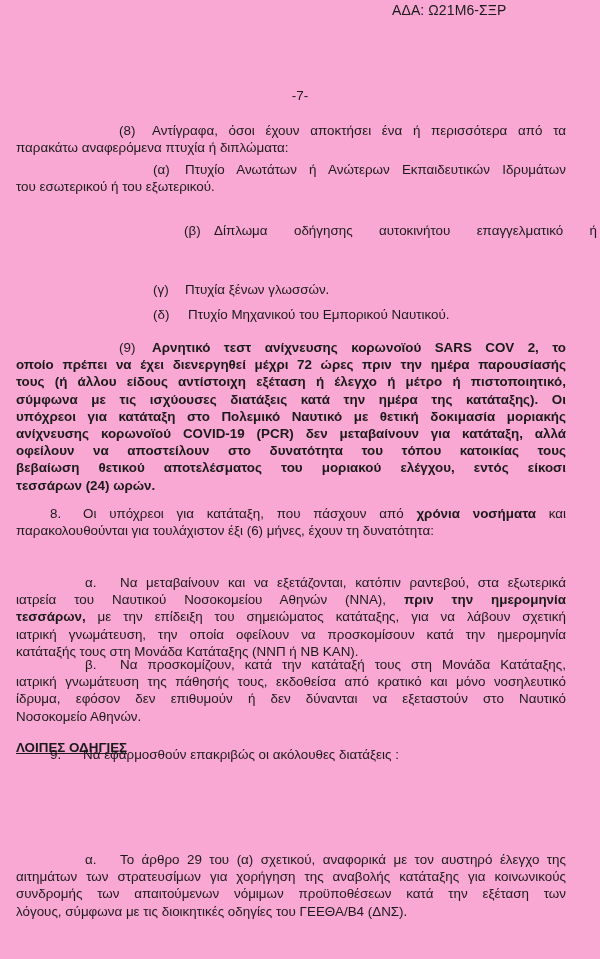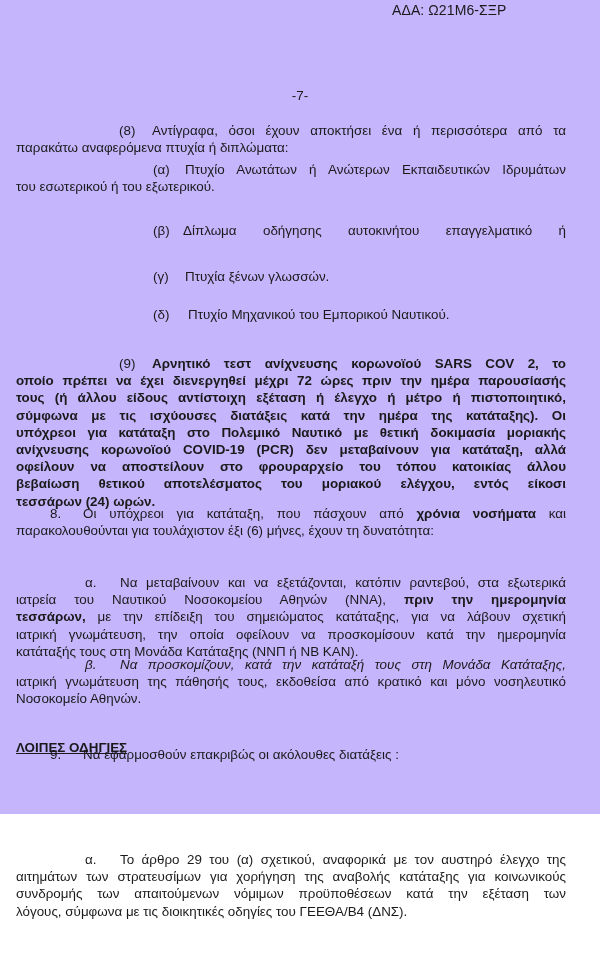--- a/index.html
+++ b/index.html
@@ -12,22 +12,22 @@
     height: 959px;
     position: relative;
     overflow: hidden;
     font-family: "Liberation Sans", sans-serif;
     color: #1a1a1a;
     font-size: 13.4px;
   }
   .page {
     position: absolute;
     left: 0; top: 0;
-    width: 600px; height: 814px;
-    background: #c4b5fd;
+    width: 600px; height: 959px;
+    background: #f9a8d4;
   }
   .ada {
     position: absolute;
     top: 2px;
     left: 392px;
     font-size: 14px;
     letter-spacing: 0.1px;
   }
   .page-num {
     position: absolute;
@@ -71,48 +71,48 @@
     <span class="line last">παρακάτω αναφερόμενα πτυχία ή διπλώματα:</span>
   </div>
 
   <div class="para" style="top:161px;">
     <span class="line" style="padding-left:137px;">
       <span class="label" style="width:32px;">(α)</span><span>Πτυχίο Ανωτάτων ή Ανώτερων Εκπαιδευτικών Ιδρυμάτων</span>
     </span>
     <span class="line last">του εσωτερικού ή του εξωτερικού.</span>
   </div>
 
-  <div class="para" style="top:222px;">
+  <div class="para" style="top:222px;margin-left:31px;">
     <span class="line" style="padding-left:137px;">
       <span class="label" style="width:30px;">(β)</span><span>Δίπλωμα οδήγησης αυτοκινήτου επαγγελματικό ή</span>
     </span>
   </div>
 
-  <div class="para" style="top:268px;">
+  <div class="para" style="top:281px;">
     <span class="line last" style="padding-left:137px;">
       <span class="label" style="width:32px;">(γ)</span><span>Πτυχία ξένων γλωσσών.</span>
     </span>
   </div>
 
   <div class="para" style="top:306px;">
     <span class="line last" style="padding-left:137px;">
       <span class="label" style="width:35px;">(δ)</span><span>Πτυχίο Μηχανικού του Εμπορικού Ναυτικού.</span>
     </span>
   </div>
 
-  <div class="para" style="top:355px;">
+  <div class="para" style="top:339px;">
     <span class="line" style="padding-left:103px;">
       <span class="label" style="width:33px;">(9)</span><span class="b">Αρνητικό τεστ ανίχνευσης κορωνοϊού SARS COV 2, το</span>
     </span>
     <span class="line b">οποίο πρέπει να έχει διενεργηθεί μέχρι 72 ώρες πριν την ημέρα παρουσίασής</span>
     <span class="line b">τους (ή άλλου είδους αντίστοιχη εξέταση ή έλεγχο ή μέτρο ή πιστοποιητικό,</span>
     <span class="line b">σύμφωνα με τις ισχύουσες διατάξεις κατά την ημέρα της κατάταξης). Οι</span>
     <span class="line b">υπόχρεοι για κατάταξη στο Πολεμικό Ναυτικό με θετική δοκιμασία μοριακής</span>
     <span class="line b">ανίχνευσης κορωνοϊού COVID-19 (PCR) δεν μεταβαίνουν για κατάταξη, αλλά</span>
-    <span class="line b">οφείλουν να αποστείλουν στο φρουραρχείο του τόπου κατοικίας άλλου</span>
+    <span class="line b">οφείλουν να αποστείλουν στο δυνατότητα του τόπου κατοικίας τους</span>
     <span class="line b">βεβαίωση θετικού αποτελέσματος του μοριακού ελέγχου, εντός είκοσι</span>
     <span class="line last b">τεσσάρων (24) ωρών.</span>
   </div>
 
   <div class="para" style="top:505px;">
     <span class="line" style="padding-left:34px;">
       <span class="label" style="width:33px;">8.</span><span>Οι υπόχρεοι για κατάταξη, που πάσχουν από </span><span class="b">χρόνια νοσήματα</span><span> και</span>
     </span>
     <span class="line last">παρακολουθούνται για τουλάχιστον έξι (6) μήνες, έχουν τη δυνατότητα:</span>
   </div>
@@ -121,24 +121,25 @@
     <span class="line" style="padding-left:69px;">
       <span class="label" style="width:35px;">α.</span><span>Να μεταβαίνουν και να εξετάζονται, κατόπιν ραντεβού, στα εξωτερικά</span>
     </span>
     <span class="line"><span>ιατρεία του Ναυτικού Νοσοκομείου Αθηνών (ΝΝΑ), </span><span class="b">πριν την ημερομηνία</span></span>
     <span class="line"><span class="b">τεσσάρων,</span><span> με την επίδειξη του σημειώματος κατάταξης, για να λάβουν σχετική</span></span>
     <span class="line">ιατρική γνωμάτευση, την οποία οφείλουν να προσκομίσουν κατά την ημερομηνία</span>
     <span class="line last">κατάταξής τους στη Μονάδα Κατάταξης (ΝΝΠ ή ΝΒ ΚΑΝ).</span>
   </div>
 
   <div class="para" style="top:656px;">
-    <span class="line" style="padding-left:69px;font-style:italic;">
+    <span class="line" style="padding-left:69px;">
       <span class="label" style="width:35px;">β.</span><span>Να προσκομίζουν, κατά την κατάταξή τους στη Μονάδα Κατάταξης,</span>
     </span>
     <span class="line">ιατρική γνωμάτευση της πάθησής τους, εκδοθείσα από κρατικό και μόνο νοσηλευτικό</span>
+    <span class="line">ίδρυμα, εφόσον δεν επιθυμούν ή δεν δύνανται να εξεταστούν στο Ναυτικό</span>
     <span class="line last">Νοσοκομείο Αθηνών.</span>
   </div>
 
   <div class="para" style="top:739px;">
     <span class="line last b u">ΛΟΙΠΕΣ ΟΔΗΓΙΕΣ</span>
   </div>
 
   <div class="para" style="top:746px;">
     <span class="line last" style="padding-left:34px;">
       <span class="label" style="width:33px;">9.</span><span>Να εφαρμοσθούν επακριβώς οι ακόλουθες διατάξεις :</span>

